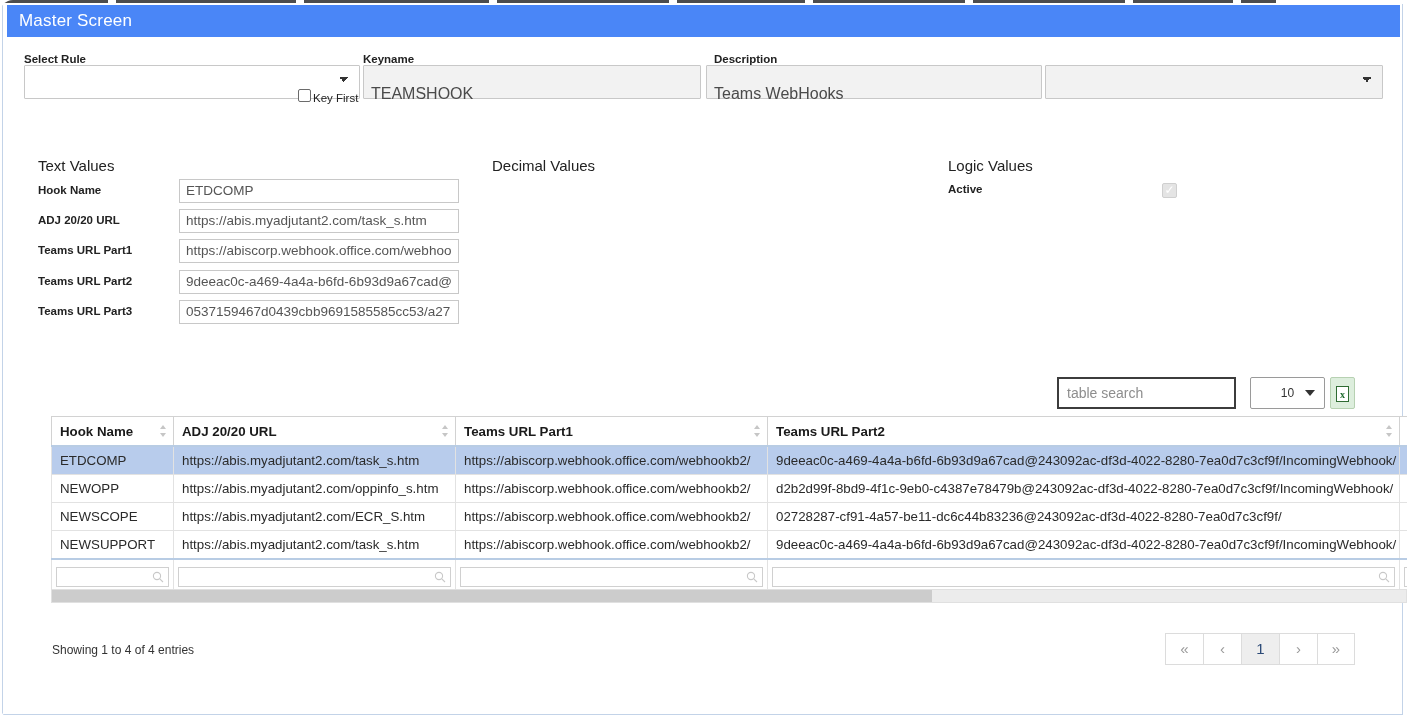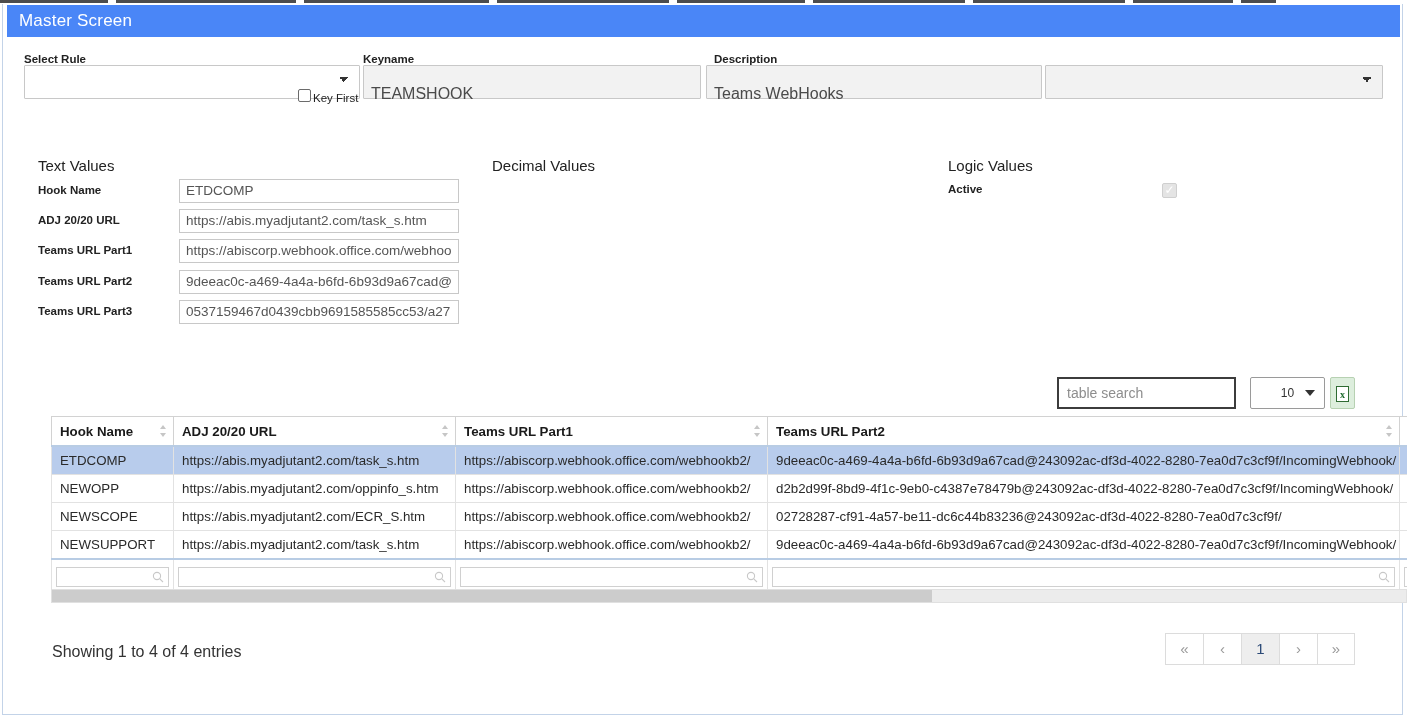--- a/index.html
+++ b/index.html
@@ -7,20 +7,21 @@
     padding: 0;
     background: #ffffff;
     font-family: "Liberation Sans", sans-serif;
   }
   #screen {
     position: relative;
     width: 1407px;
     height: 719px;
     overflow: hidden;
     background: #ffffff;
+    border-radius: 13px;
   }
 
   
   .tabstrip {
     position: absolute;
     top: 0; left: 0;
     width: 1407px; height: 5px;
     display: flex;
     gap: 0;
   }
@@ -269,21 +270,21 @@
   .hscroll .thumb {
     height: 100%;
     width: 880px;
     background: #cccccc;
   }
 
   
   .showing {
     position: absolute;
     left: 52px; top: 643px;
-    font-size: 16px;
+    font-size: 12px;
     color: #333;
   }
   .pager {
     position: absolute;
     right: 52px; top: 633px;
     display: flex;
   }
   .pager div {
     width: 38px; height: 32px;
     box-sizing: border-box;

